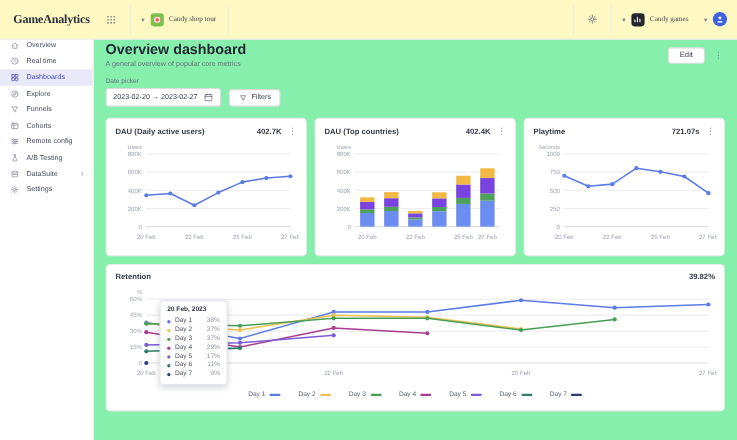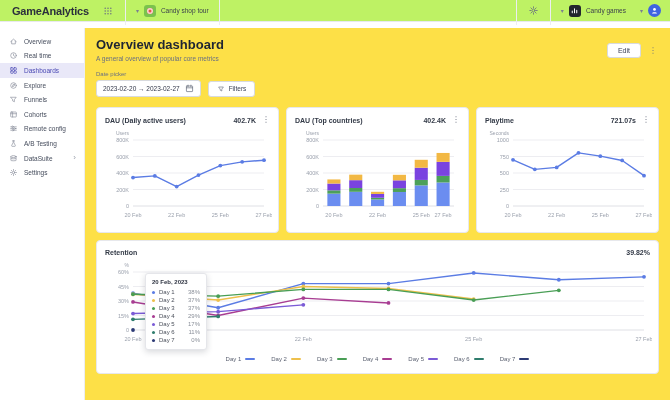--- a/index.html
+++ b/index.html
@@ -1,22 +1,22 @@
 <!DOCTYPE html>
 <html><head>
 <meta charset="utf-8">
 <style>
   * { box-sizing: border-box; margin: 0; padding: 0; }
   html,body { width:670px; height:400px; }
   body { font-family:"Liberation Sans", sans-serif; background:#fff; color:#2c3140; overflow:hidden; }
   .app { position:relative; width:670px; height:400px; background:#fff; }
 
   
-  .topbar { position:absolute; top:0; left:0; right:0; height:22px; background:#bef264;
-            border-bottom:1px solid #e8e9ee; display:flex; align-items:center; z-index:5; }
+  .topbar { position:absolute; top:0; left:0; right:0; height:36px; background:#fef9c3;
+            border-bottom:1px solid #e8e9ee; display:flex; align-items:center; z-index:5;font-family:Liberation Serif, serif; }
   .logo { font-size:11px; font-weight:bold; letter-spacing:-0.2px; color:#2b2f3c; margin-left:12px; }
   .grid-btn { margin-left:14px; display:flex; align-items:center; cursor:pointer; color:#6a7080; }
   .vsep { width:1px; height:28px; background:#ecedf1; margin:0 0; }
   .selector { display:flex; align-items:center; gap:5px; padding:0 10px; height:28px; cursor:pointer; }
   .caret { font-size:6px; color:#7a8090; }
   .sel-label { font-size:6.5px; color:#3a3f4c; }
   .game-ico { width:12px; height:12px; border-radius:3px; background:#7bc24d; position:relative; flex:0 0 auto; }
   .game-ico:after { content:""; position:absolute; left:3px; top:3px; width:6px; height:6px; border-radius:50%; background:#e8564a; box-shadow:inset 0 0 0 1.5px #f7d8d3; }
   .org-ico { width:12px; height:12px; border-radius:3px; background:#23262e; display:flex; align-items:center; justify-content:center; flex:0 0 auto; }
   .spacer { flex:1; }
@@ -28,21 +28,21 @@
   .sidebar { position:absolute; top:28px; left:0; width:85px; bottom:0; background:#fff;
              border-right:1px solid #ecedf1; padding-top:6px; z-index:4; }
   .side-item { display:flex; align-items:center; gap:6px; height:14.6px; padding-left:9px; cursor:pointer; color:#454c5c; }
   .side-item .s-icon { color:#8a8f9c; display:flex; align-items:center; }
   .side-item .s-label { font-size:6.5px; }
   .side-item.sel { background:#e9e8f8; color:#4a49b4; }
   .side-item.sel .s-icon { color:#4a49b4; }
   .side-item .s-chevron { margin-left:auto; margin-right:8px; font-size:8px; color:#9aa0ab; line-height:1; }
 
   
-  .content { position:absolute; top:28px; left:85px; right:0; bottom:0; background:#fde047; padding:9px 11px 0 11px; }
+  .content { position:absolute; top:28px; left:85px; right:0; bottom:0; background:#86efac; padding:9px 11px 0 11px; }
   .page-head { position:relative; }
   .page-title { font-size:13px; font-weight:bold; color:#1f2533; }
   .page-sub { font-size:6.5px; color:#6a7080; margin-top:3px; }
   .head-actions { position:absolute; right:2px; top:6px; display:flex; align-items:center; gap:8px; }
   .edit-btn { font-size:7px; color:#3c4257; background:#fff; border:1px solid #d8dade; border-radius:3px; padding:3px 10px; cursor:pointer; }
   .kebab { font-size:8px; color:#6a7080; cursor:pointer; line-height:1; }
 
   .picker-label { font-size:6px; color:#6a7080; margin-top:9px; }
   .picker-row { display:flex; align-items:center; gap:7px; margin-top:3px; }
   .date-ctl { display:flex; align-items:center; gap:5px; background:#fff; border:1px solid #d8dade; border-radius:3px; padding:3px 6px; font-size:6.5px; color:#33384a; cursor:pointer; }

